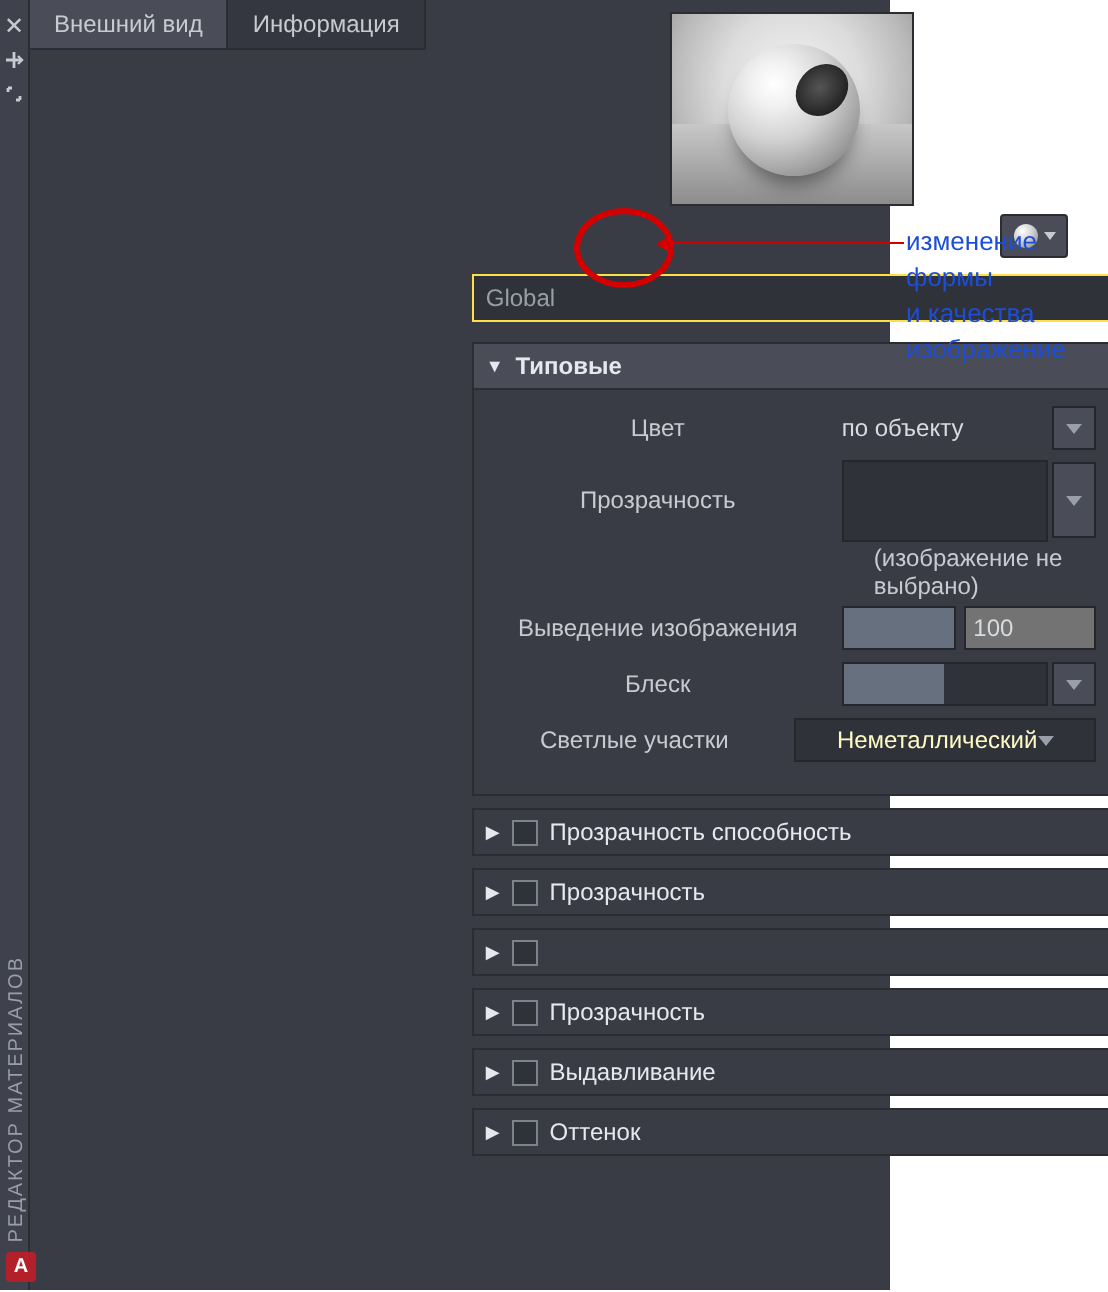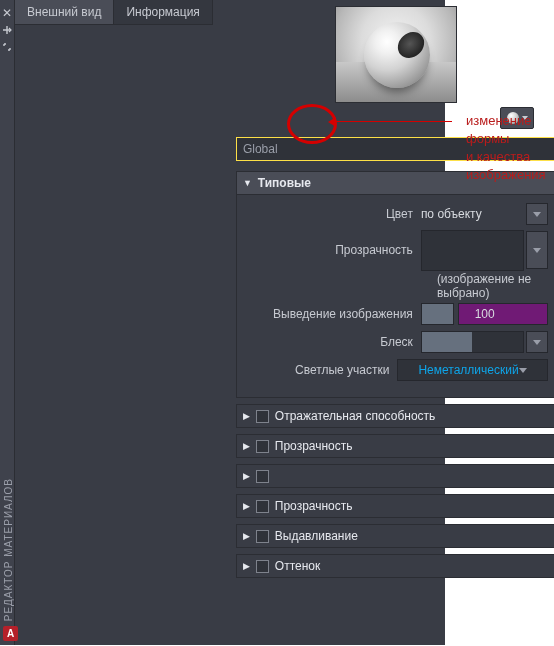--- a/index.html
+++ b/index.html
@@ -24,40 +24,40 @@
   .ball{position:absolute;left:28px;top:15px;width:66px;height:66px;border-radius:50%;background:radial-gradient(circle at 35% 30%,#fff 0,#f1f1f1 18%,#d2d2d2 45%,#9a9a9a 75%,#5a5a5a 100%);box-shadow:0 8px 10px -4px rgba(0,0,0,.45);}
   .hole{position:absolute;right:6px;top:10px;width:26px;height:26px;border-radius:50%;background:radial-gradient(circle at 45% 45%,#555 0,#2a2a2a 60%,#111 100%);transform:skew(-8deg,-2deg);}
   .swatch-row{display:flex;justify-content:flex-end;width:276px;margin-top:4px;}
   .swatch-btn{width:32px;height:20px;background:#4a4d57;border:1px solid #2b2d33;display:flex;align-items:center;justify-content:center;gap:3px;border-radius:2px;}
   .swatch-ball{width:12px;height:12px;border-radius:50%;background:radial-gradient(circle at 35% 30%,#fff,#d0d0d0 45%,#7d7d7d 100%);}
   .swatch-caret{width:0;height:0;border-left:3px solid transparent;border-right:3px solid transparent;border-top:4px solid #c7cad1;}
   
   .red-ring{position:absolute;border:3px solid #d40000;border-radius:50%;width:44px;height:34px;left:287px;top:104px;pointer-events:none;}
   .red-line{position:absolute;left:332px;top:121px;width:120px;height:0;border-top:1px solid #d40000;pointer-events:none;}
   .red-arrow{position:absolute;left:328px;top:117px;width:0;height:0;border-top:5px solid transparent;border-bottom:5px solid transparent;border-right:8px solid #d40000;pointer-events:none;}
-  .annot{position:absolute;left:466px;top:112px;color:#b91c1c;font-size:13px;line-height:18px;}
+  .annot{position:absolute;left:453px;top:112px;color:#1d4ed8;font-size:13px;line-height:18px;}
   
   .name-field{height:22px;background:#2f3239;border:1px solid #fde047;padding:0 6px;color:#9a9ea9;display:flex;align-items:center;margin-bottom:10px;}
   
   .sect-head{height:22px;background:#4a4d57;border:1px solid #2b2d33;display:flex;align-items:center;padding:0 6px;font-weight:bold;color:#e6e8ee;}
   .sect-head .tri{margin-right:6px;font-size:9px;}
   .sect-body{border:1px solid #2b2d33;border-top:none;background:#393c45;padding:8px 8px 10px 8px;}
   .row{display:flex;align-items:center;height:22px;margin-bottom:6px;}
   .row.tall{height:38px;}
-  .lbl{width:168px;text-align:right;padding-right:8px;color:#c7cad1;}
+  .lbl{width:168px;text-align:center;padding-right:8px;color:#c7cad1;}
   .val{flex:1;display:flex;align-items:center;gap:0;}
   .static-text{color:#d8dbe0;}
   .input-box{flex:1;height:20px;background:#2f3239;border:1px solid #25272d;color:#d8dbe0;padding:0 4px;display:flex;align-items:center;}
   .input-box.tall{height:36px;align-items:flex-start;padding-top:3px;}
   .sq-btn{width:20px;height:20px;background:#4a4d57;border:1px solid #25272d;margin-left:2px;display:flex;align-items:center;justify-content:center;}
   .note{color:#c7cad1;margin-left:16px;}
   .slider-track{flex:1;height:20px;background:#2f3239;border:1px solid #25272d;position:relative;}
   .slider-fill{position:absolute;left:0;top:0;bottom:0;background:#66707e;}
-  .num-box{width:56px;height:20px;margin-left:4px;background:#701a75;border:1px solid #25272d;color:#d8dbe0;padding:0 16px;display:flex;align-items:center;}
-  .select{flex:1;height:20px;background:#2f3239;border:1px solid #25272d;color:#0ea5e9;padding:0 20px;display:flex;align-items:center;justify-content:space-between;}
+  .num-box{width:56px;height:20px;margin-left:4px;background:#737373;border:1px solid #25272d;color:#d8dbe0;padding:0 4px;display:flex;align-items:center;}
+  .select{flex:1;height:20px;background:#2f3239;border:1px solid #25272d;color:#fef9c3;padding:0 20px;display:flex;align-items:center;justify-content:space-between;}
   .caret{width:0;height:0;border-left:4px solid transparent;border-right:4px solid transparent;border-top:5px solid #9a9ea9;}
   
   .collapsed{height:22px;background:#393c45;border:1px solid #2b2d33;display:flex;align-items:center;padding:0 6px;margin-top:6px;color:#e6e8ee;}
   .collapsed .tri{margin-right:6px;font-size:9px;}
   .cb{width:11px;height:11px;border:1px solid #7e828c;margin-right:6px;background:#2f3239;}
   
   .bottombar{height:28px;margin-top:auto;border-top:1px solid #2b2d33;background:#3f424c;display:flex;align-items:center;padding:0 6px;gap:10px;}
   .bb-btn{width:22px;height:20px;display:flex;align-items:center;justify-content:center;border:1px solid transparent;}
 </style>
 </head>
@@ -183,21 +183,21 @@
                 <span>Неметаллический</span>
                 <span class="caret"></span>
               </div>
             </div>
           </div>
         </div>
 
         <div class="collapsed">
           <span class="tri">▶</span>
           <span class="cb"></span>
-          <span>Отражательная способность</span>
+          <span>Прозрачность способность</span>
         </div>
         <div class="collapsed">
           <span class="tri">▶</span>
           <span class="cb"></span>
           <span>Прозрачность</span>
         </div>
         <div class="collapsed">
           <span class="tri">▶</span>
           <span class="cb"></span>
         </div>
@@ -241,15 +241,15 @@
   </div>
 
   <div class="red-ring"></div>
   <div class="red-line"></div>
   <div class="red-arrow"></div>
 
   <div class="annot">
     <div>изменение</div>
     <div>формы</div>
     <div>и качества</div>
-    <div>изображения</div>
+    <div>изображение</div>
   </div>
 </div>
 
 </body></html>

